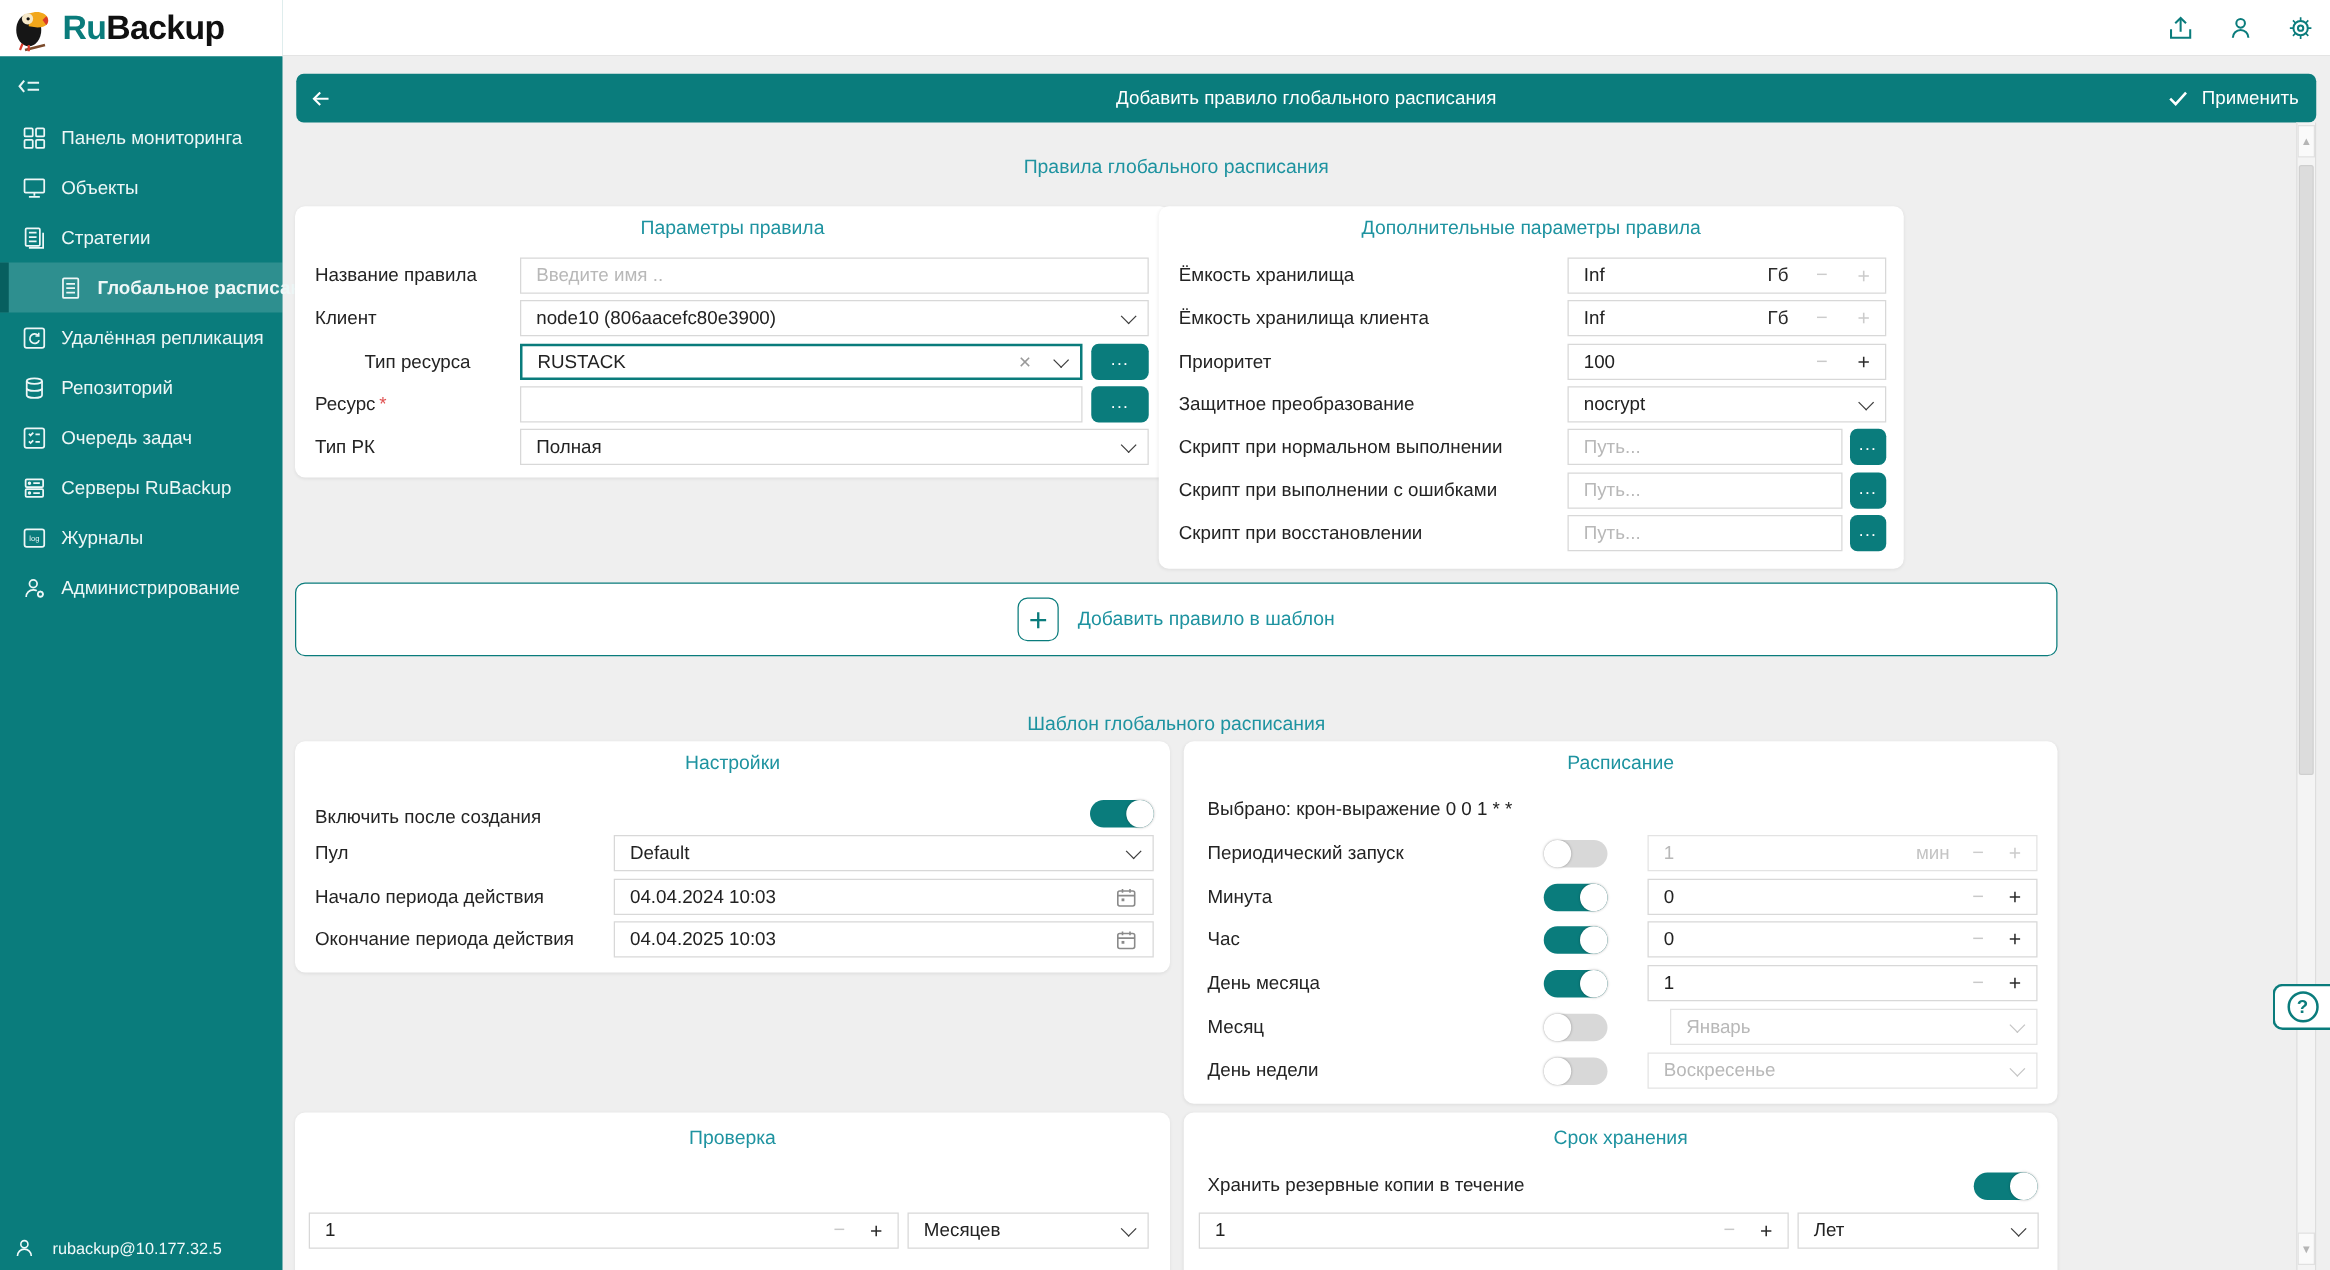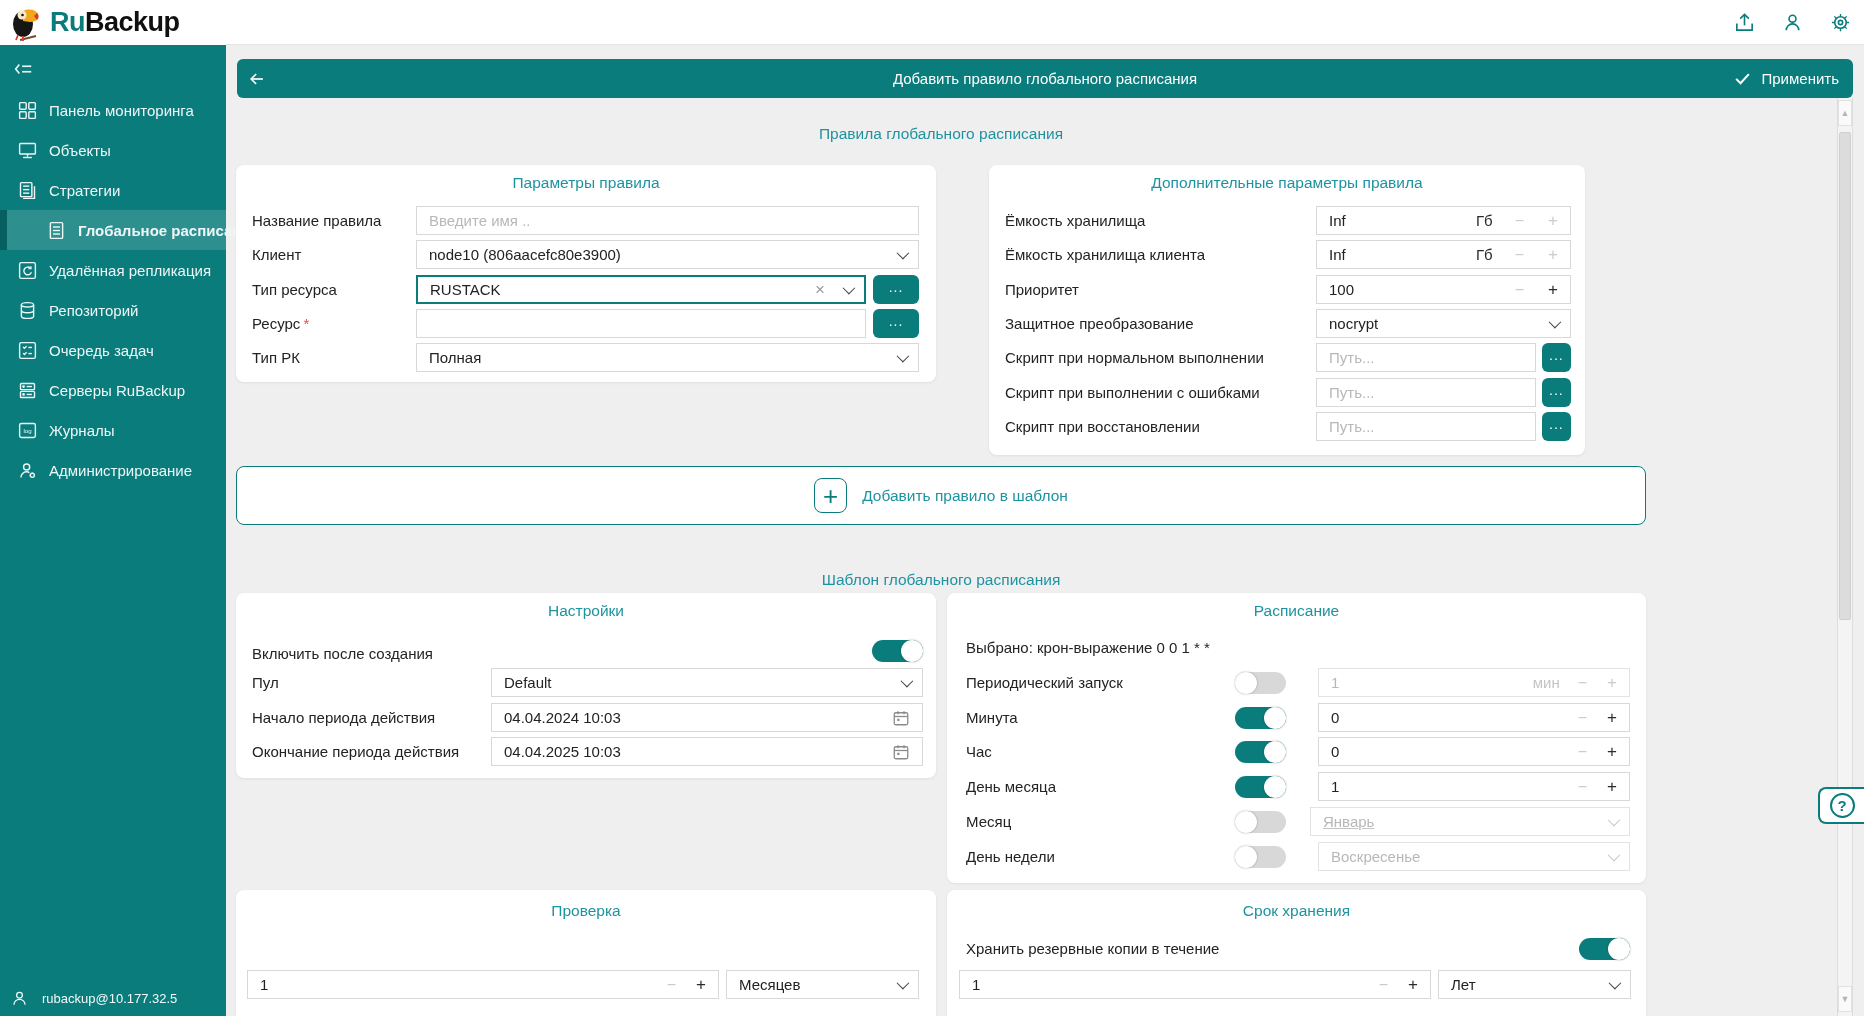--- a/index.html
+++ b/index.html
@@ -286,21 +286,21 @@
   <div class="frow" style="left:16px; top:75px; right:17px;">
     <span class="flabel" style="flex:0 0 164px;">Клиент</span>
     <div class="field" style="flex:1;">
       <span>node10 (806aacefc80e3900)</span>
       <span class="spacer"></span>
         <span class="chev"></span>
     </div>
   </div>
 
   <div class="frow" style="left:16px; top:110px; right:17px;">
-    <span class="flabel" style="flex:0 0 164px;">Тип ресурса</span>
+    <span class="flabel" style="flex:0 0 164px;text-align:center;">Тип ресурса</span>
     <div class="field focused" style="width:450px;">
       <span>RUSTACK</span>
       <span class="spacer"></span>
       <span class="clear-x">×</span>
       <span class="chev" style="margin-left:18px;"></span>
     </div>
     <button class="dots-btn" style="margin-left:7px; width:46px;">...</button>
   </div>
 
   <div class="frow" style="left:16px; top:144px; right:17px;">
@@ -312,21 +312,21 @@
   <div class="frow" style="left:16px; top:178px; right:17px;">
     <span class="flabel" style="flex:0 0 164px;">Тип РК</span>
     <div class="field" style="flex:1;">
       <span>Полная</span>
       <span class="spacer"></span>
         <span class="chev"></span>
     </div>
   </div>
 </div>
 
-<div class="card" style="left:989px; top:165px; width:596px; height:290px;">
+<div class="card" style="left:927px; top:165px; width:596px; height:290px;">
   <div class="card-title">Дополнительные параметры правила</div>
 
   <div class="frow" style="left:16px; top:41px; right:14px;">
     <span class="flabel" style="flex:0 0 311px;">Ёмкость хранилища</span>
     <div class="field" style="flex:1;">
       <span>Inf</span>
       <span class="spacer"></span>
       <span class="unit">Гб</span>
       <span class="stepper-minus dis" style="margin-left:22px;">−</span>
       <span class="stepper-plus dis" style="margin-left:24px;">+</span>
@@ -494,21 +494,21 @@
       <span>1</span>
       <span class="spacer"></span>
       <span class="stepper-minus">−</span>
       <span class="stepper-plus" style="margin-left:20px;">+</span>
     </div>
   </div>
 
   <div class="frow" style="left:19px; top:214px; right:16px;">
     <span class="flabel" style="flex:0 0 269px;">Месяц</span>
     <span class="toggle" data-state="off"></span>
-    <div class="field disabled" style="margin-left:24px; flex:1;text-decoration:underline;">
+    <div class="field disabled" style="margin-left:50px; flex:1;">
       <span class="placeholder">Январь</span>
       <span class="spacer"></span>
         <span class="chev gray"></span>
     </div>
   </div>
 
   <div class="frow" style="left:19px; top:249px; right:16px;">
     <span class="flabel" style="flex:0 0 269px;">День недели</span>
     <span class="toggle" data-state="off"></span>
     <div class="field disabled" style="margin-left:32px; flex:1;">

